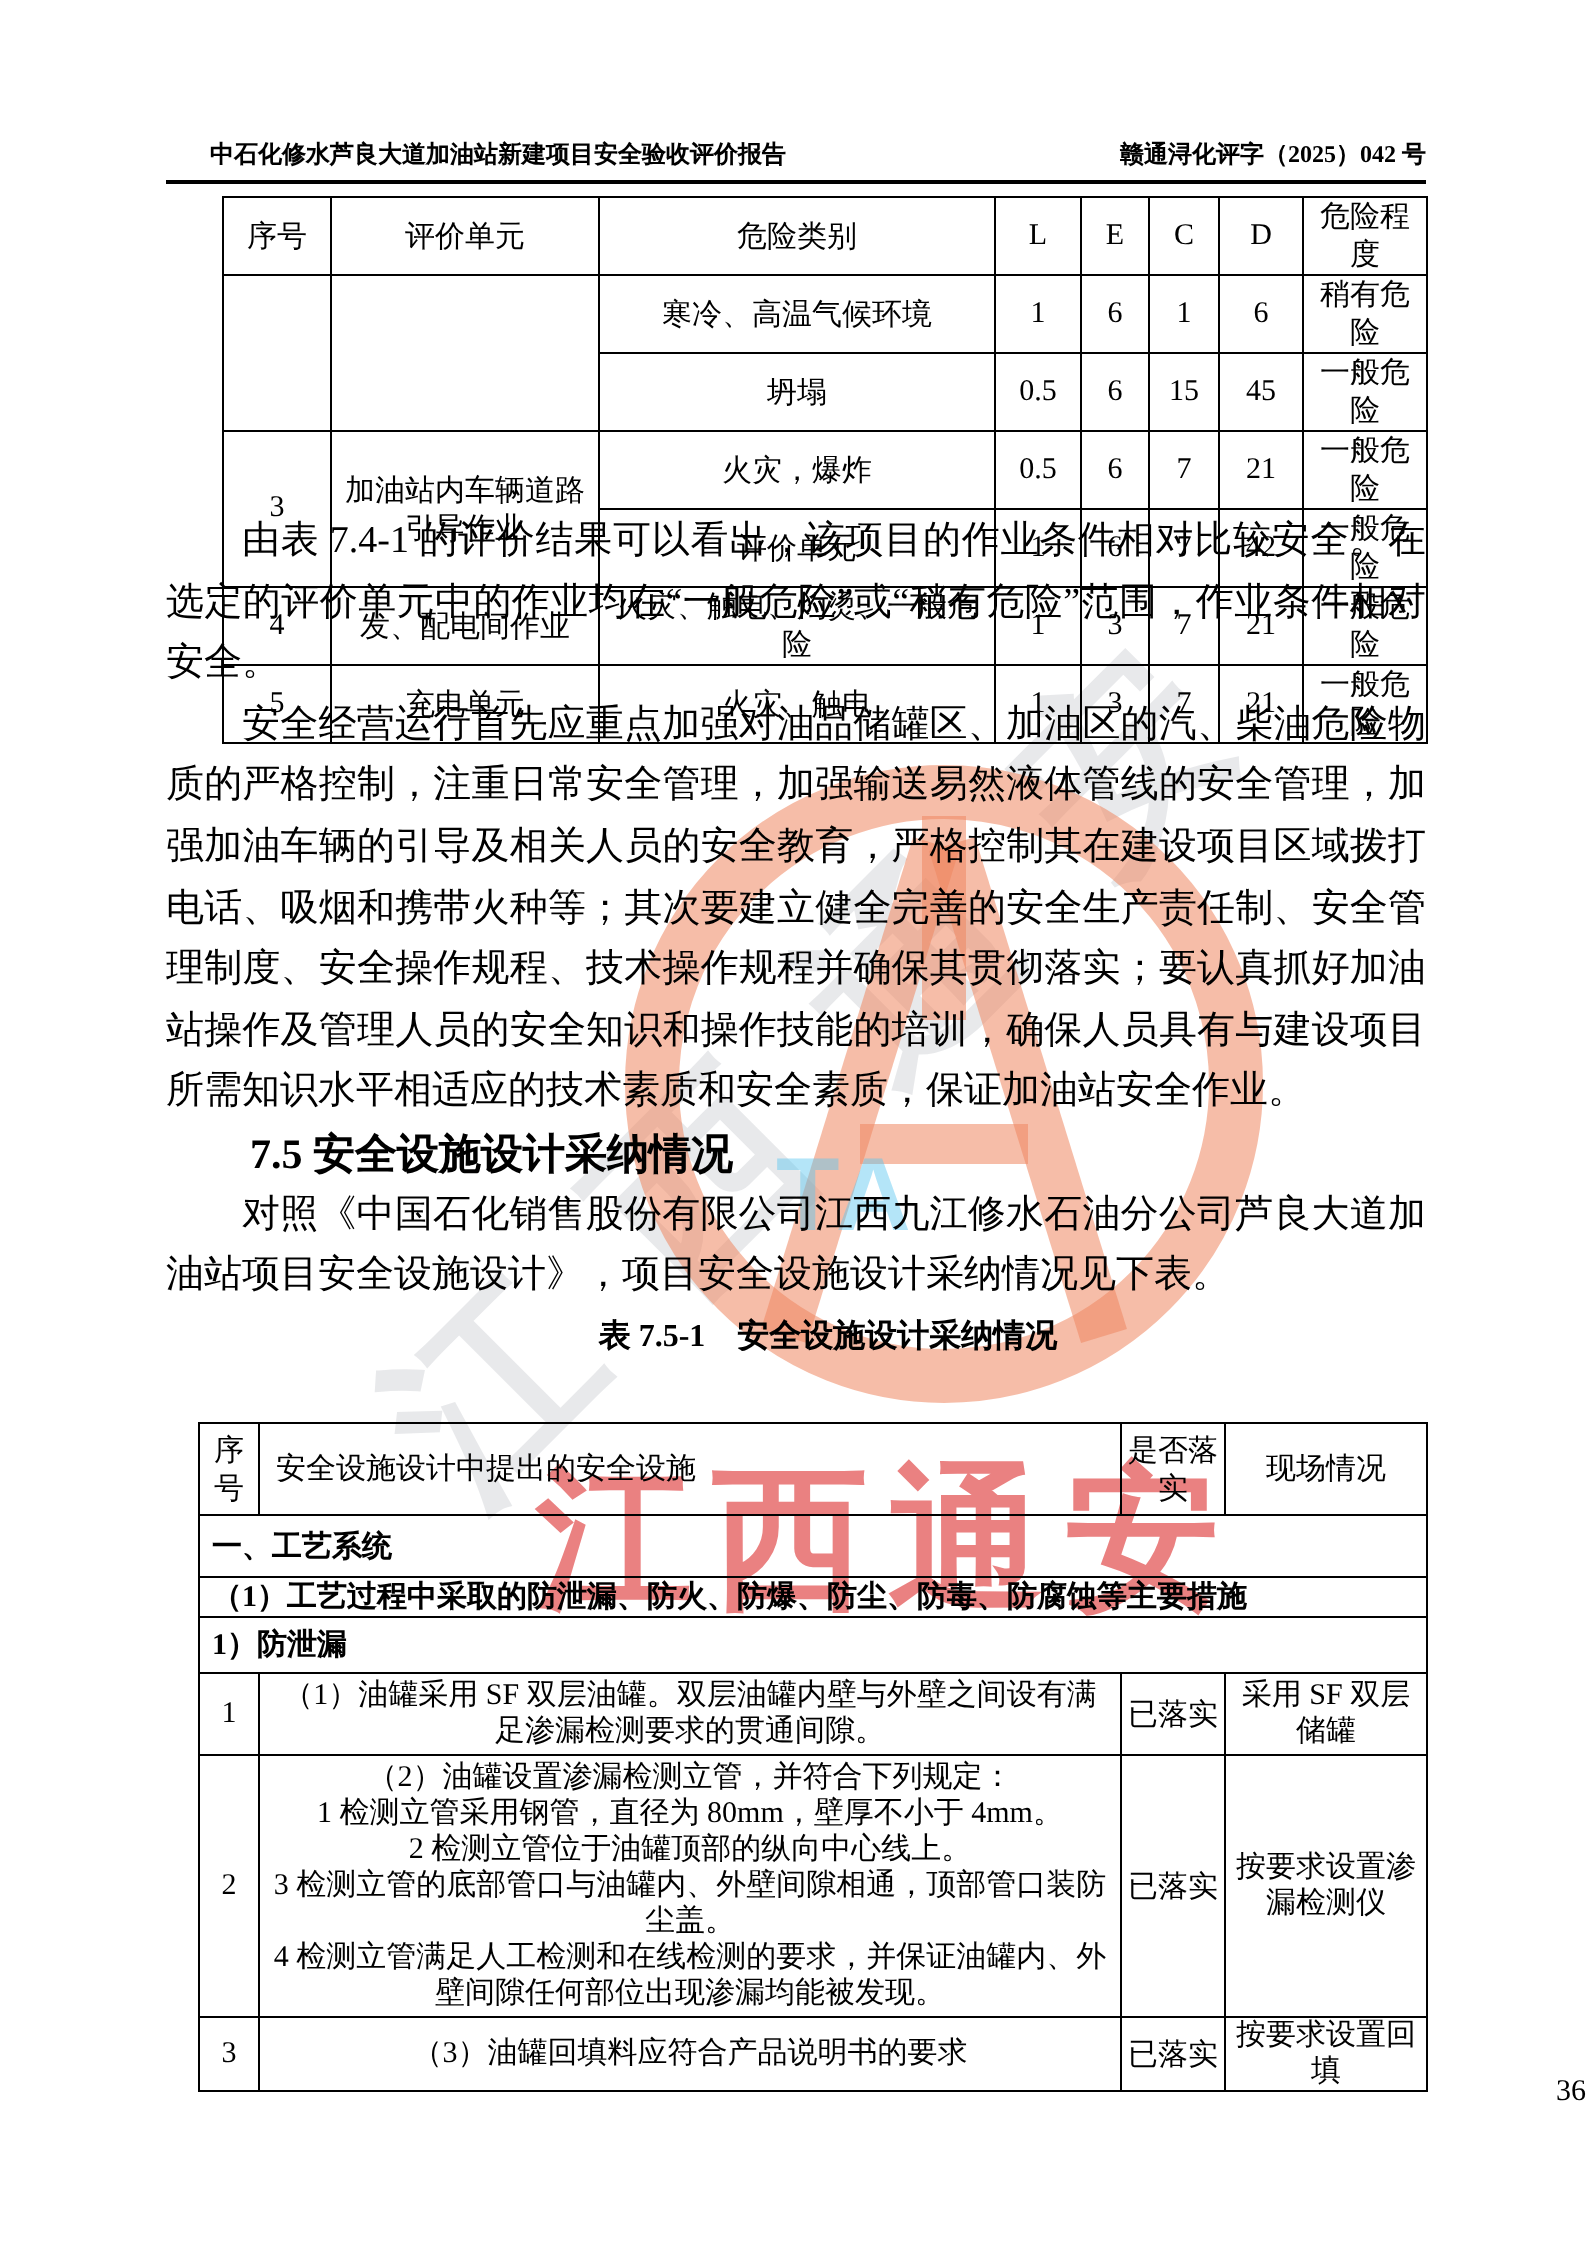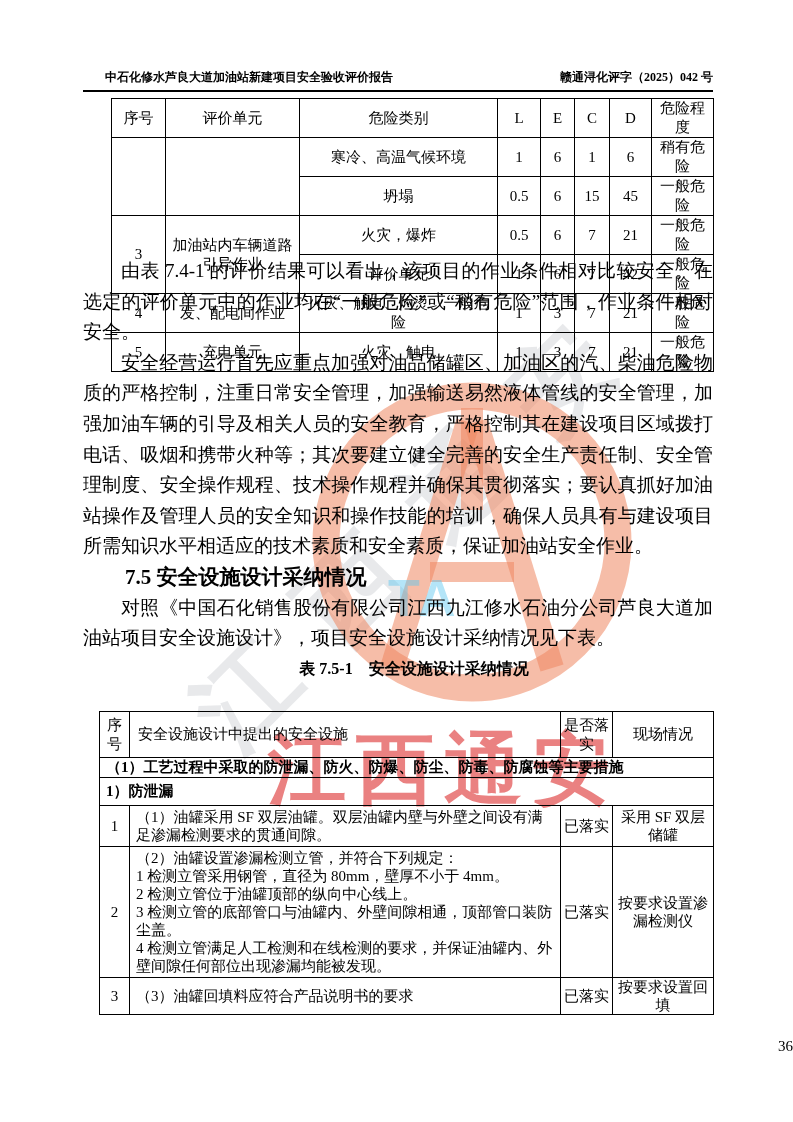--- a/index.html
+++ b/index.html
@@ -40,21 +40,21 @@
   table { border-collapse:collapse; table-layout:fixed; background:transparent; }
   td,th { border:1.5px solid #000; padding:0 2px; overflow:hidden;
           font-weight:normal; vertical-align:middle; text-align:center; }
   .t1 { position:absolute; left:111px; top:98px; width:602px; font-size:15px; }
   .t1 tr.hd { height:24px; }
   .t1 tr.bd { height:21.5px; }
   .t2 { position:absolute; left:99px; top:711px; width:614px; font-size:15px; }
   .t2 .hd { height:46px; font-weight:bold; }
   .t2 .hd .item-h { text-align:left; padding-left:8px; }
   .t2 .sec td { text-align:left; font-weight:bold; padding-left:6px; }
-  .t2 .desc { text-align:left; padding:2px 6px; line-height:18px; white-space:pre-line; }
+  .t2 .desc { text-align:center; padding:2px 6px; line-height:18px; white-space:pre-line; }
   .t2 .r1 { height:35px; }
   .t2 .r2 { height:120px; }
   .t2 .r3 { height:35px; }
   .t2 .s1 { height:31px; }
   .t2 .s2 { height:17px; }
   .t2 .s3 { height:28px; }
   .t2 .fld { line-height:18px; }
   .bodytext {
     position:absolute; left:83px; top:256px; width:630px;
     font-size:19px; line-height:30.6px; text-align:justify;
@@ -190,20 +190,23 @@
           <col style="width:52px">
           <col style="width:101px">
       </colgroup>
       <tbody>
           <tr class="hd">
         <th>序号</th>
         <th class="item-h">安全设施设计中提出的安全设施</th>
         <th>是否落实</th>
         <th>现场情况</th>
       </tr>
+      <tr class="sec s1">
+        <td colspan="4">一、工艺系统</td>
+      </tr>
       <tr class="sec s2">
         <td colspan="4">（1）工艺过程中采取的防泄漏、防火、防爆、防尘、防毒、防腐蚀等主要措施</td>
       </tr>
       <tr class="sec s3">
         <td colspan="4">1）防泄漏</td>
       </tr>
       <tr class="r1">
         <td>1</td>
         <td class="desc">（1）油罐采用 SF 双层油罐。双层油罐内壁与外壁之间设有满足渗漏检测要求的贯通间隙。</td>
         <td>已落实</td>

